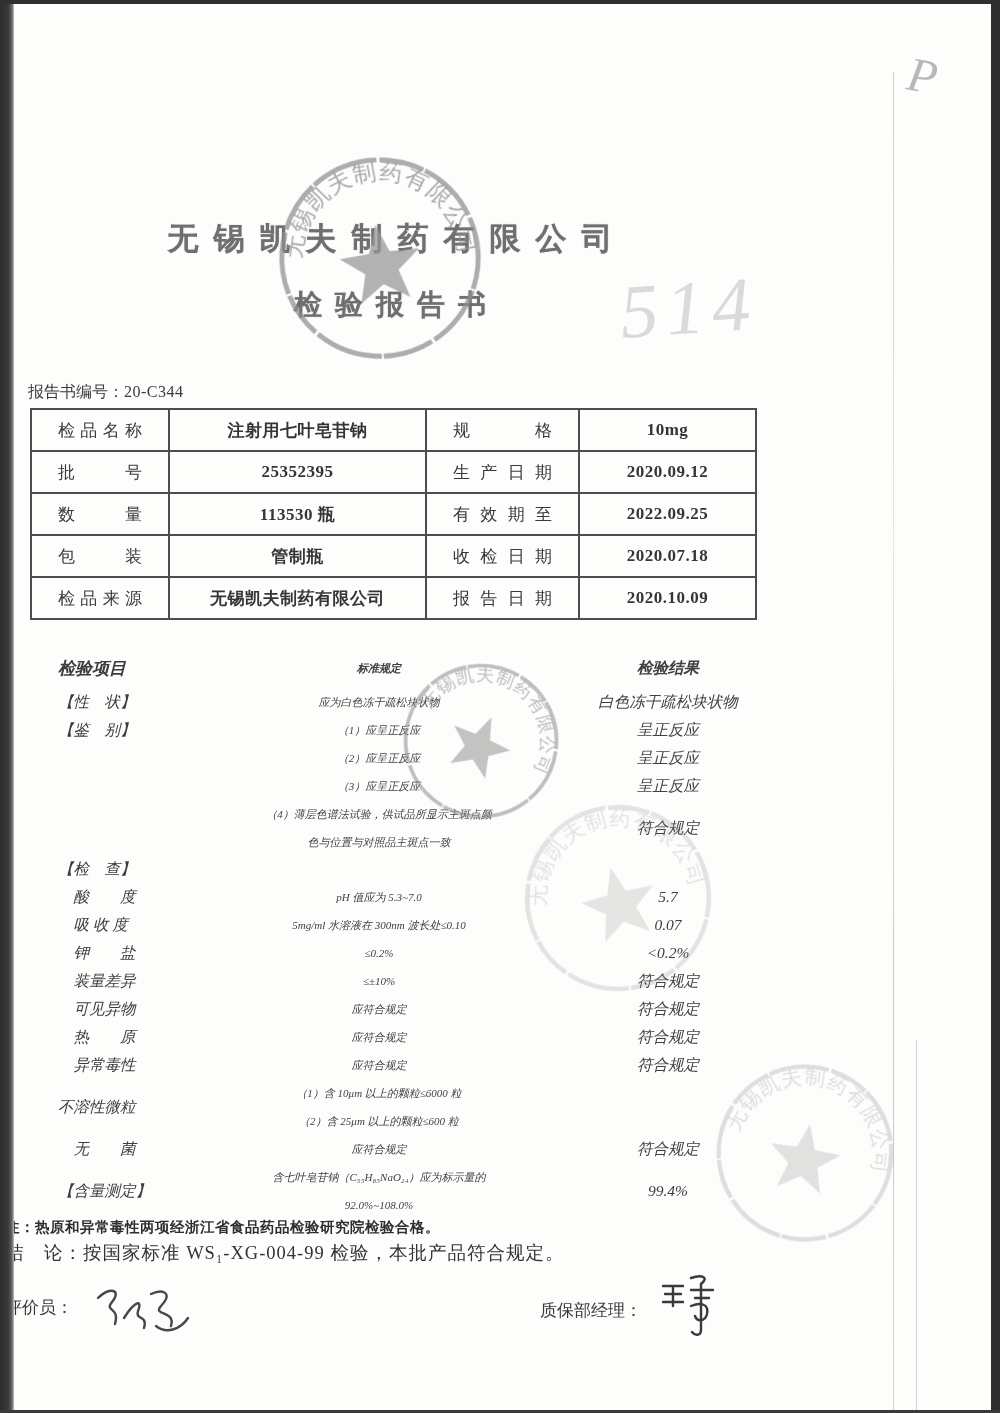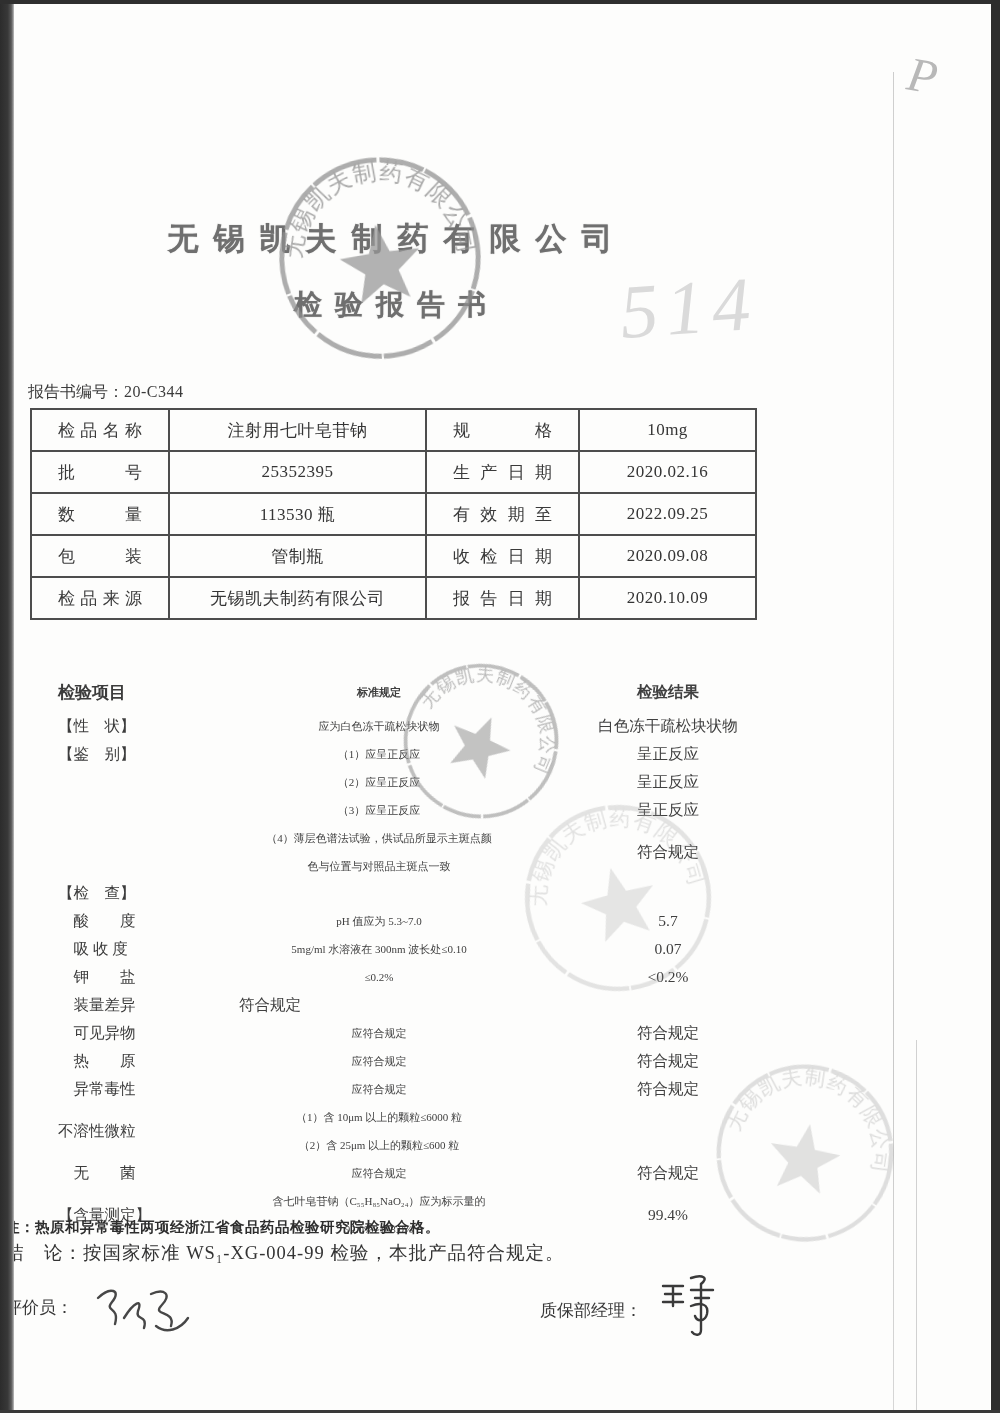--- a/index.html
+++ b/index.html
@@ -19,23 +19,23 @@
   .company-title{font-size:31px;font-weight:600;letter-spacing:15px;color:#6f6f6f;
                  text-shadow:0 0 1px rgba(120,120,120,.7);margin:0;text-indent:15px;}
   .doc-title{font-size:28px;font-weight:600;letter-spacing:13px;color:#6f6f6f;
              text-shadow:0 0 1px rgba(120,120,120,.7);margin:26px 0 0 0;text-indent:13px;}
   .report-no-line{position:absolute;top:382px;left:28px;font-size:16px;color:#3b3b3b;}
   .report-no-line .num{font-size:16px;letter-spacing:.5px;}
   
   .info-table{position:absolute;top:408px;left:30px;border-collapse:collapse;table-layout:fixed;}
   .info-table td{border:2px solid #4d4d4d;height:40px;font-size:17px;color:#353535;overflow:hidden;margin-left:47px;}
   td.info-label{text-align:justify;text-align-last:justify;padding:0 26px;color:#3a3a3a;}
-  td.info-value{text-align:center;padding:0 4px;letter-spacing:.5px;}
-  
-  .test-section{position:absolute;top:676px;left:50px;width:712px;}
+  td.info-value{text-align:center;padding:0 4px;letter-spacing:.5px;font-weight:bold;}
+  
+  .test-section{position:absolute;top:652px;left:50px;width:712px;font-style:italic;}
   .trow{display:flex;align-items:center;min-height:27px;}
   .thead-row{min-height:32px;margin-bottom:4px;font-size:17px;color:#3a3a3a;font-weight:600;}
   .titem{width:122px;padding-left:8px;font-size:15.5px;color:#3c3c3c;white-space:pre;flex-shrink:0;}
   .thead-row .titem{font-size:17px;}
   .tspec{width:398px;text-align:center;font-size:11px;color:#404040;white-space:pre-line;
          line-height:28px;flex-shrink:0;}
   .tres{width:180px;text-align:center;font-size:15.5px;color:#404040;white-space:pre-line;
         line-height:28px;flex-shrink:0;}
   
   .note-line{position:absolute;top:1218px;left:5px;font-size:14.5px;font-weight:600;color:#2e2e2e;letter-spacing:.5px;}
@@ -98,33 +98,33 @@
         <tr>
           <td class="info-label">检品名称</td>
           <td class="info-value">注射用七叶皂苷钠</td>
           <td class="info-label">规格</td>
           <td class="info-value">10mg</td>
         </tr>
         <tr>
           <td class="info-label">批号</td>
           <td class="info-value">25352395</td>
           <td class="info-label">生产日期</td>
-          <td class="info-value">2020.02.16</td>
+          <td class="info-value">2020.09.12</td>
         </tr>
         <tr>
           <td class="info-label">数量</td>
           <td class="info-value">113530 瓶</td>
           <td class="info-label">有效期至</td>
           <td class="info-value">2022.09.25</td>
         </tr>
         <tr>
           <td class="info-label">包装</td>
           <td class="info-value">管制瓶</td>
           <td class="info-label">收检日期</td>
-          <td class="info-value">2020.09.08</td>
+          <td class="info-value">2020.07.18</td>
         </tr>
         <tr>
           <td class="info-label">检品来源</td>
           <td class="info-value">无锡凯夫制药有限公司</td>
           <td class="info-label">报告日期</td>
           <td class="info-value">2020.10.09</td>
         </tr>
       </tbody>
   </table>
 
@@ -176,20 +176,21 @@
           <div class="tspec">5mg/ml 水溶液在 300nm 波长处≤0.10</div>
           <div class="tres">0.07</div>
         </div>
         <div class="trow">
           <div class="titem">　钾　　盐</div>
           <div class="tspec">≤0.2%</div>
           <div class="tres">&lt;0.2%</div>
         </div>
         <div class="trow">
           <div class="titem">　装量差异</div>
+          <div class="tspec">≤±10%</div>
           <div class="tres">符合规定</div>
         </div>
         <div class="trow">
           <div class="titem">　可见异物</div>
           <div class="tspec">应符合规定</div>
           <div class="tres">符合规定</div>
         </div>
         <div class="trow">
           <div class="titem">　热　　原</div>
           <div class="tspec">应符合规定</div>

